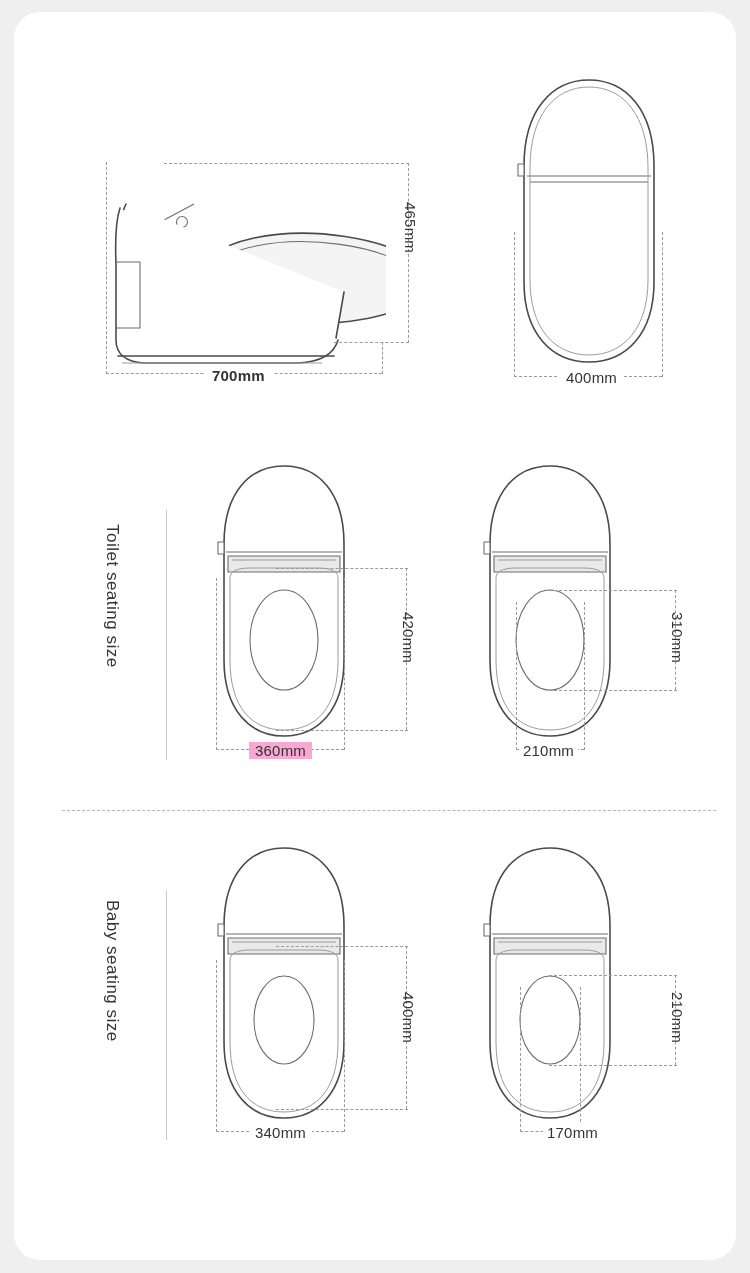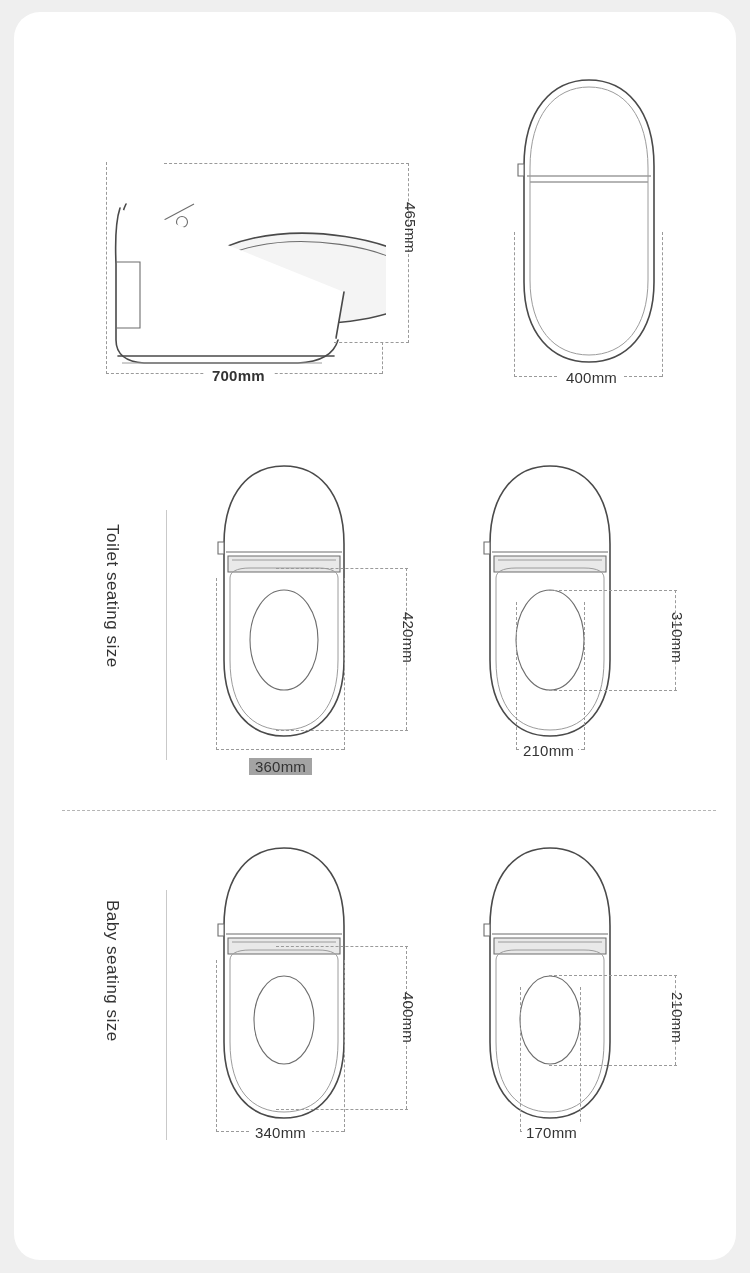--- a/index.html
+++ b/index.html
@@ -169,21 +169,21 @@
       </svg>
 
       <div class="hline" style="left:262px;top:556px;width:132px;"></div>
       <div class="hline" style="left:262px;top:718px;width:132px;"></div>
       <div class="vline" style="left:392px;top:556px;height:162px;"></div>
       <div class="dim-label vertical" style="left:386px;top:600px;">420mm</div>
 
       <div class="vline" style="left:202px;top:566px;height:172px;"></div>
       <div class="vline" style="left:330px;top:566px;height:172px;"></div>
       <div class="hline" style="left:202px;top:737px;width:128px;"></div>
-      <div class="dim-label" style="left:235px;top:730px;background:#a3a3a3;padding:0 6px;margin-top:16px;">360mm</div>
+      <div class="dim-label" style="left:235px;top:730px;background:#f9a8d4;padding:0 6px;">360mm</div>
     </div>
 
     <div>
       <svg width="190" height="300" style="position:absolute;left:458px;top:448px;">
         <path class="stroke fill-white" d="M18,84 C18,32 44,6 78,6 C112,6 138,32 138,84 L138,200 C138,250 112,276 78,276 C44,276 18,250 18,200 Z"></path>
         <path class="stroke-thin" d="M20,92 L136,92"></path>
         <path class="stroke-thin fill-band" d="M22,96 L134,96 L134,112 L22,112 Z"></path>
         <path class="stroke-light" d="M26,100 L130,100"></path>
         <path class="stroke-light" d="M24,118 C24,112 30,108 44,108 L112,108 C126,108 132,112 132,118 L132,200 C132,248 110,270 78,270 C46,270 24,248 24,200 Z"></path>
         <ellipse class="stroke-thin fill-white" cx="78" cy="180" rx="34" ry="50"></ellipse>
@@ -240,17 +240,17 @@
       </svg>
 
       <div class="hline" style="left:535px;top:963px;width:128px;"></div>
       <div class="hline" style="left:535px;top:1053px;width:128px;"></div>
       <div class="vline" style="left:661px;top:963px;height:90px;"></div>
       <div class="dim-label vertical" style="left:655px;top:980px;">210mm</div>
 
       <div class="vline" style="left:506px;top:975px;height:145px;"></div>
       <div class="vline" style="left:566px;top:975px;height:145px;"></div>
       <div class="hline" style="left:506px;top:1119px;width:60px;"></div>
-      <div class="dim-label" style="left:508px;top:1112px;background:#ffffff;padding:0 4px;">170mm</div>
+      <div class="dim-label" style="left:529px;top:1112px;background:#ffffff;padding:0 4px;">170mm</div>
     </div>
 
   </div>
 </div>
 
 </body></html>

